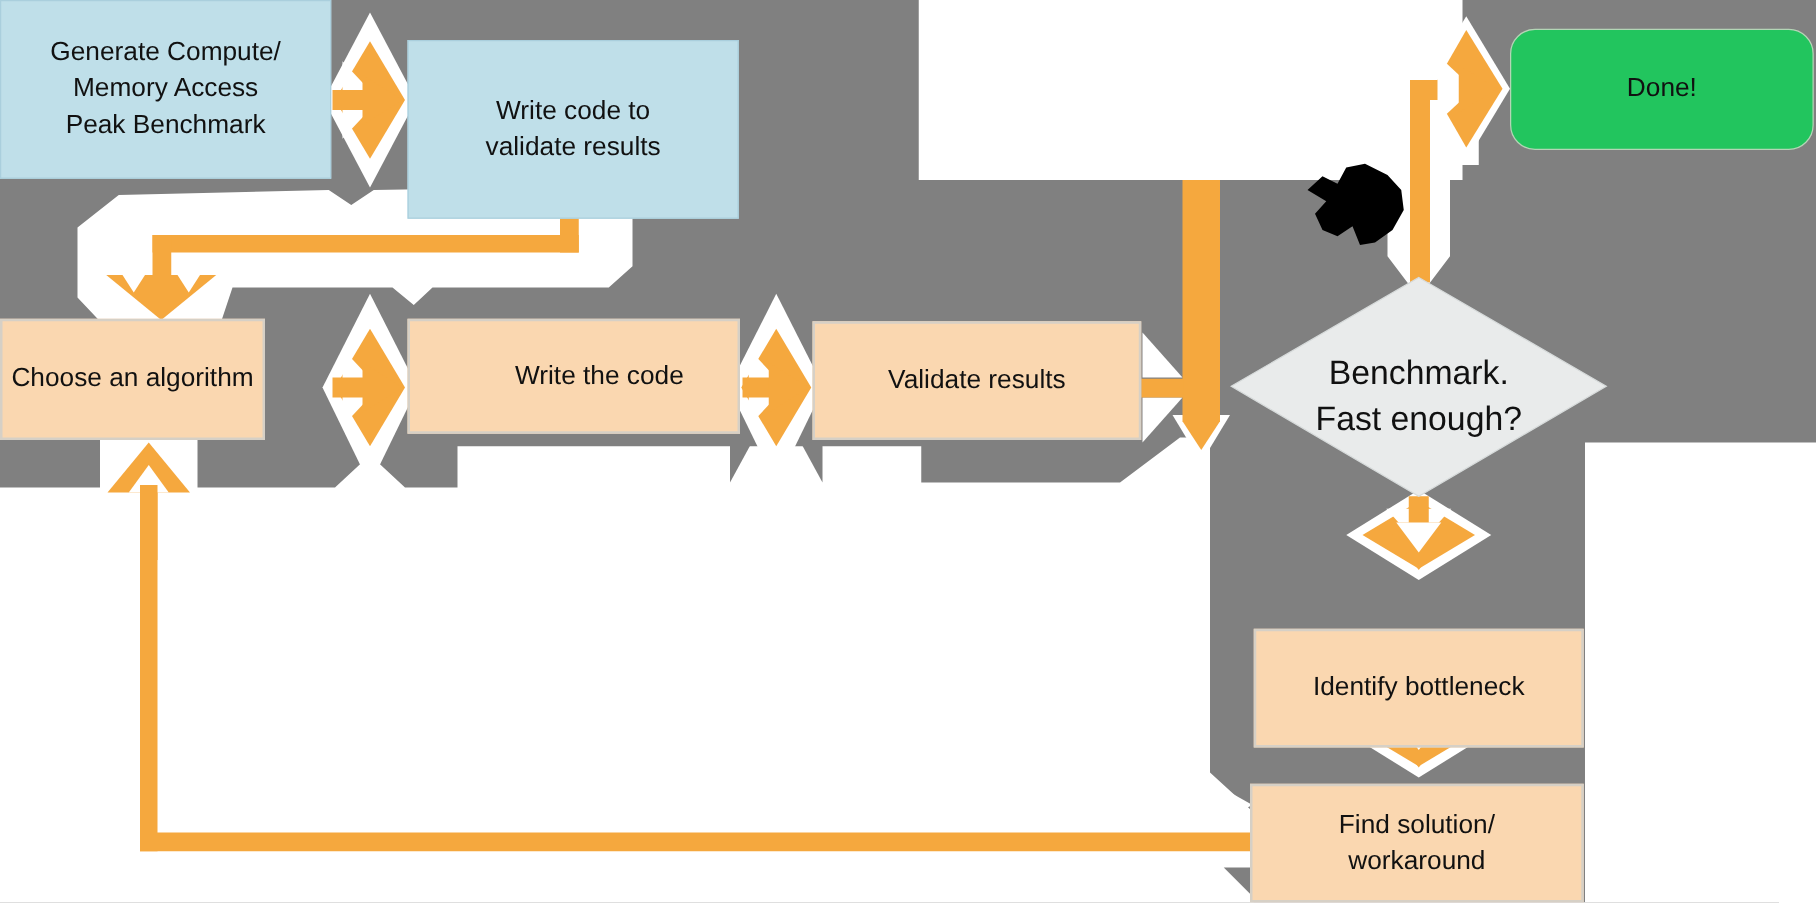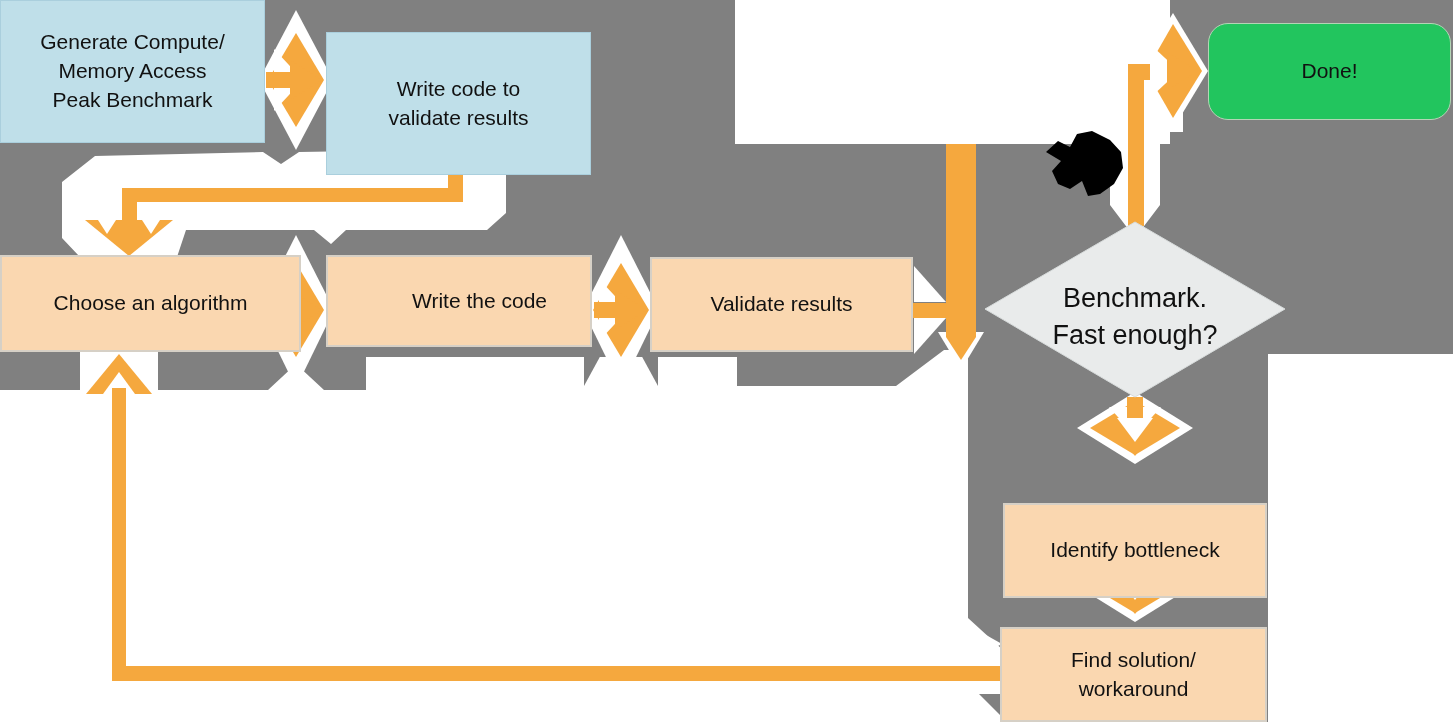--- a/index.html
+++ b/index.html
@@ -122,21 +122,21 @@
   <path d="M1046,152 L1058,141 L1070,147 L1077,134 L1092,131 L1110,140 L1121,152 L1123,168 L1114,184 L1100,194 L1088,196 L1082,181 L1070,189 L1058,184 L1052,171 L1061,161 Z" fill="#000"></path>
 </svg>
 
 <div class="node bench" style="left:0;top:0;width:265px;height:143px;">Generate Compute/
 Memory Access
 Peak Benchmark</div>
 
 <div class="node bench" style="left:326px;top:0;width:265px;height:143px;margin-top:32px;">Write code to
 validate results</div>
 
-<div class="node proc" style="left:0;top:255px;width:301px;height:97px;">Choose an algorithm</div>
+<div class="node proc" style="left:0;top:255px;width:212px;height:97px;">Choose an algorithm</div>
 
 <div class="node proc" style="left:326px;top:255px;width:266px;height:92px;padding-left:41px;">Write the code</div>
 
 <div class="node proc" style="left:650px;top:257px;width:263px;height:95px;">Validate results</div>
 
 <div class="decision-label" style="left:1035px;top:280px;width:200px;">Benchmark.
 Fast enough?</div>
 
 <div class="node term" style="left:1208px;top:23px;width:243px;height:97px;">Done!</div>
 

